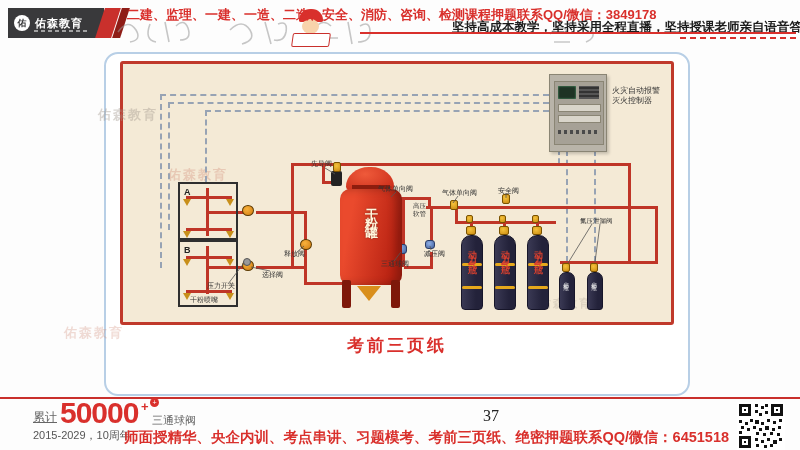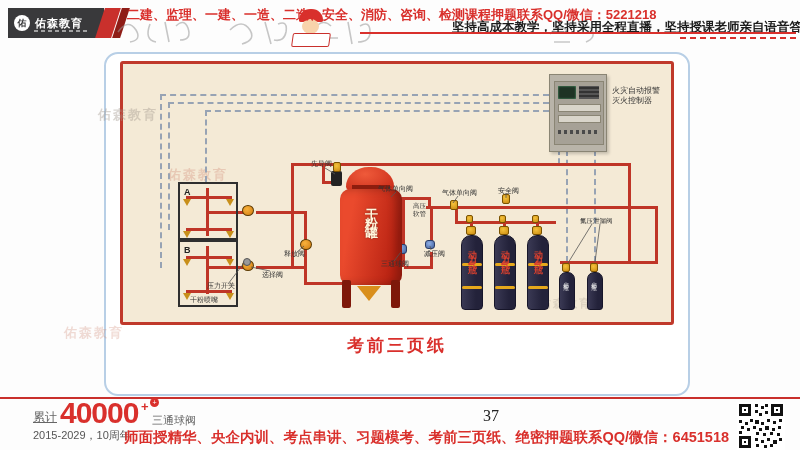--- a/index.html
+++ b/index.html
@@ -118,21 +118,21 @@
     <path d="M120 18 q12 -12 20 0 q6 10 -8 14 M155 10 l6 22 M168 12 q10 -4 8 8 q-2 10 -12 8"></path>
     <path d="M205 16 q8 -10 16 -2 M210 26 h18 M238 10 l4 22 M250 14 q10 -6 10 6 q0 10 -12 10"></path>
     <path d="M440 22 q10 -12 18 -2 M444 30 h16 M470 18 q6 -8 12 0 q4 8 -6 12"></path>
   </g>
 </svg>
 
 <div class="abs mascot-hat"></div>
 <div class="abs mascot-face"></div>
 <div class="abs mascot-book"></div>
 
-<div class="abs course-line">二建、监理、一建、一造、二造、安全、消防、咨询、检测课程押题联系QQ/微信：5221218</div>
+<div class="abs course-line">二建、监理、一建、一造、二造、安全、消防、咨询、检测课程押题联系QQ/微信：3849178</div>
 <div class="abs slogan-line">坚持高成本教学，坚持采用全程直播，坚持授课老师亲自语音答疑</div>
 <div class="abs hr-red"></div>
 <div class="abs hr-red-dash"></div>
 
 <div class="abs card"></div>
 <div class="abs frame"></div>
 
 <div class="abs wm" style="left:98px;top:106px;color:rgba(160,150,140,.4);">佑森教育</div>
 <div class="abs wm" style="left:168px;top:166px;color:rgba(210,140,120,.35);">佑森教育</div>
 <div class="abs wm" style="left:64px;top:324px;color:rgba(210,140,120,.3);">佑森教育</div>
@@ -285,21 +285,21 @@
     <line x1="592" y1="224" x2="568" y2="263"></line>
     <line x1="600" y1="224" x2="595" y2="262"></line>
     <line x1="270" y1="271" x2="251" y2="267"></line>
   </g>
 </svg>
 
 <div class="abs diagram-title">考前三页纸</div>
 
 <div class="abs foot-line"></div>
 <div class="abs f-cum">累计</div>
-<div class="abs f-count">40000</div>
+<div class="abs f-count">50000</div>
 <div class="abs f-sup">+</div>
 <div class="abs f-badge">+</div>
 <div class="abs f-students">三通球阀</div>
 <div class="abs f-years">2015-2029，10周年</div>
 <div class="abs f-promo">师面授精华、央企内训、考点串讲、习题模考、考前三页纸、绝密押题联系QQ/微信：6451518</div>
 <div class="abs f-page">37</div>
 
 <svg class="abs" style="left:737px;top:402px;" width="48" height="48">
   <rect x="0" y="0" width="48" height="48" fill="#fff"></rect>
   <g fill="#111">

